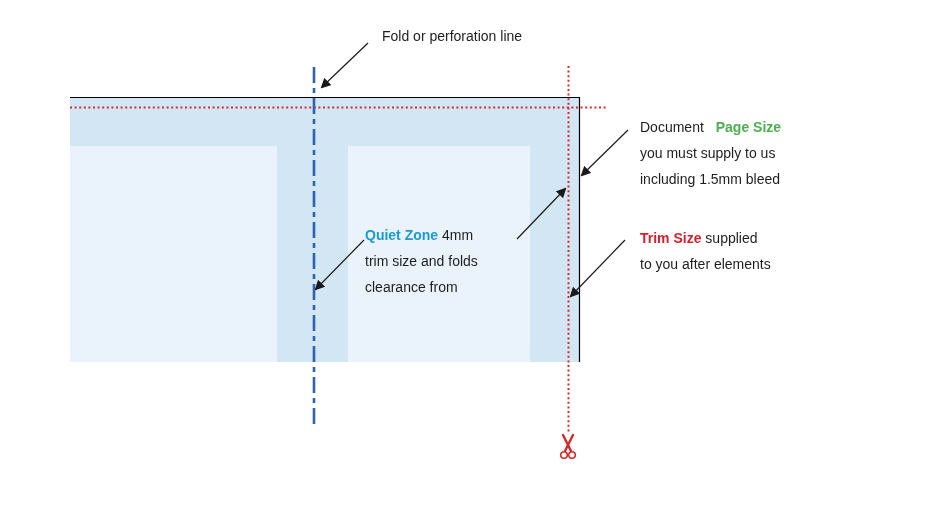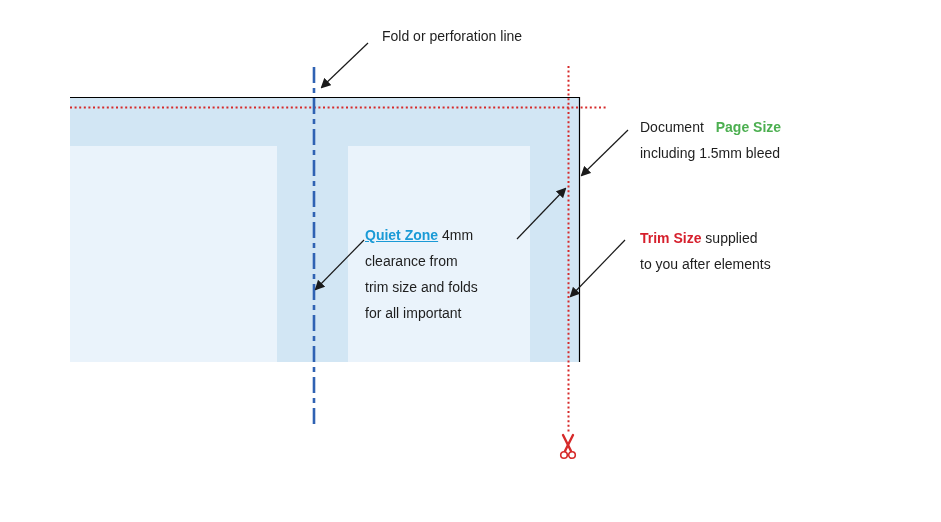--- a/index.html
+++ b/index.html
@@ -16,21 +16,21 @@
 <style>
   .bleed { fill: #d2e6f4; }
   .safe { fill: #eaf3fb; }
   .pborder { stroke: #000000; stroke-width: 1.2; }
   .trim { stroke: #d62a2a; stroke-width: 2; stroke-dasharray: 2 2.6; }
   .fold { stroke: #2f62b3; stroke-width: 2.6; stroke-dasharray: 16 5 5 5; }
   .arrow { stroke: #1a1a1a; stroke-width: 1.2; marker-end: url(#arrowhead); }
   .arrowhead { fill: #1a1a1a; }
   .scissors path { stroke: #d62a2a; stroke-width: 2.4; fill: none; stroke-linecap: round; }
   .scissors circle { stroke: #d62a2a; stroke-width: 1.6; fill: none; }
-  .hl-quiet { color: #1a9ad6; text-decoration: underline; }
+  .hl-quiet { color: #1a9ad6; }
   .hl-page { color: #4caf50; padding-left: 8px; }
   .hl-trim { color: #d61f2c; }
 </style></head>
 <body>
 
 <svg id="diagram" width="941" height="522" viewBox="0 0 941 522">
 
   <rect class="bleed" x="70" y="97" width="509" height="265"></rect>
 
   <rect class="safe" x="70" y="146" width="207" height="216"></rect>
@@ -63,26 +63,26 @@
   <line class="arrow" x1="364" y1="240" x2="316" y2="289"></line>
   <line class="arrow" x1="625" y1="240" x2="571" y2="296"></line>
 </svg>
 
 <div class="label" style="left:382px; top:23px;">
   <span>Fold or perforation line</span>
 </div>
 
 <div class="label" style="left:640px; top:114px;">
   <div><span>Document </span><span class="hl hl-page">Page Size</span></div>
+  <div>you must supply to us</div>
   <div>including 1.5mm bleed</div>
 </div>
 
 <div class="label" style="left:640px; top:225px;">
   <div><span class="hl hl-trim">Trim Size</span><span> supplied</span></div>
   <div>to you after elements</div>
 </div>
 
 <div class="label" style="left:365px; top:222px;">
   <div><span class="hl hl-quiet">Quiet Zone</span><span> 4mm</span></div>
+  <div>trim size and folds</div>
   <div>clearance from</div>
-  <div>trim size and folds</div>
-  <div>for all important</div>
 </div>
 
 </body></html>

